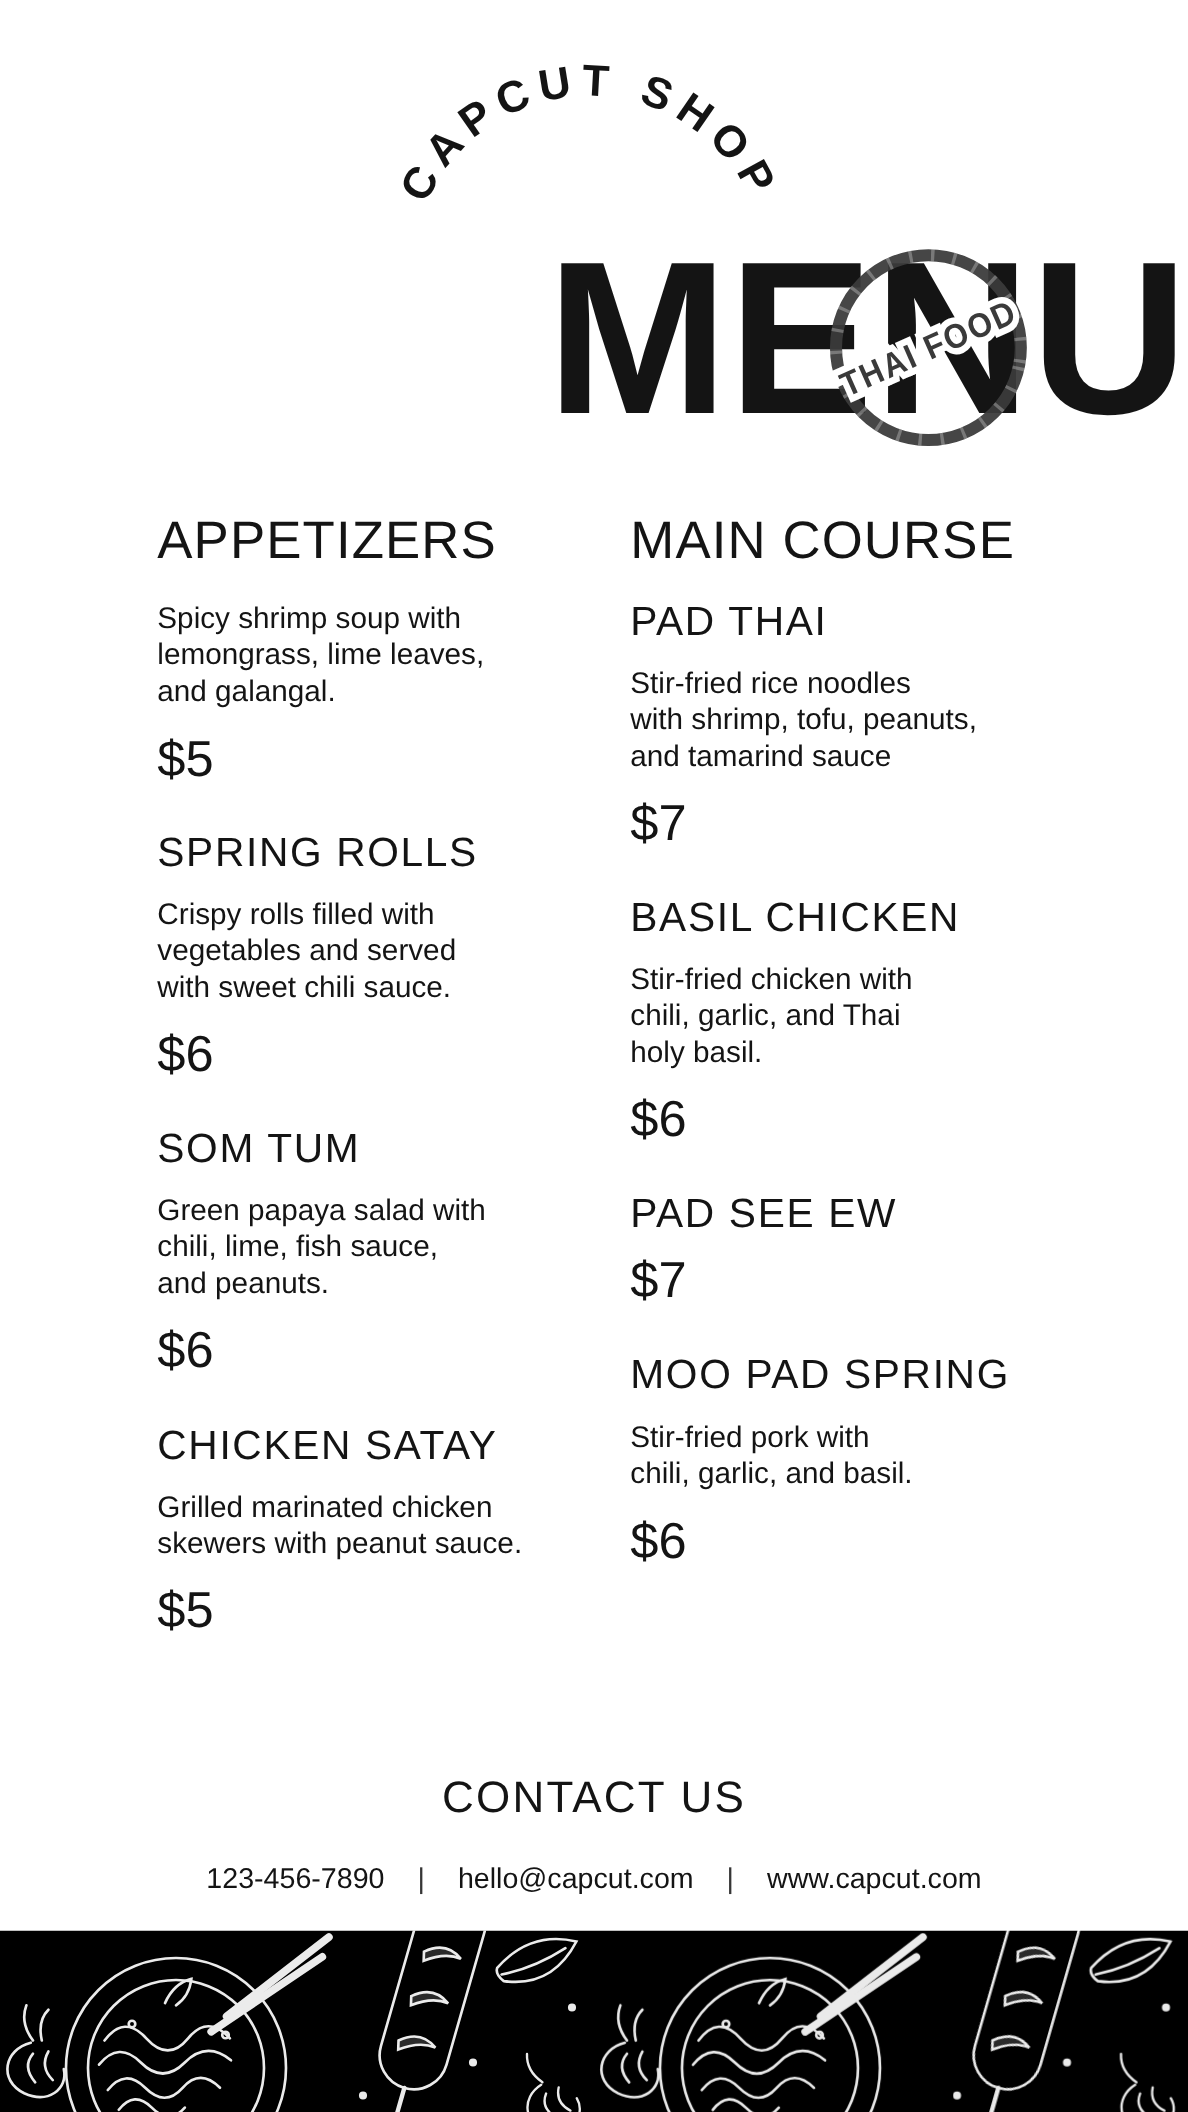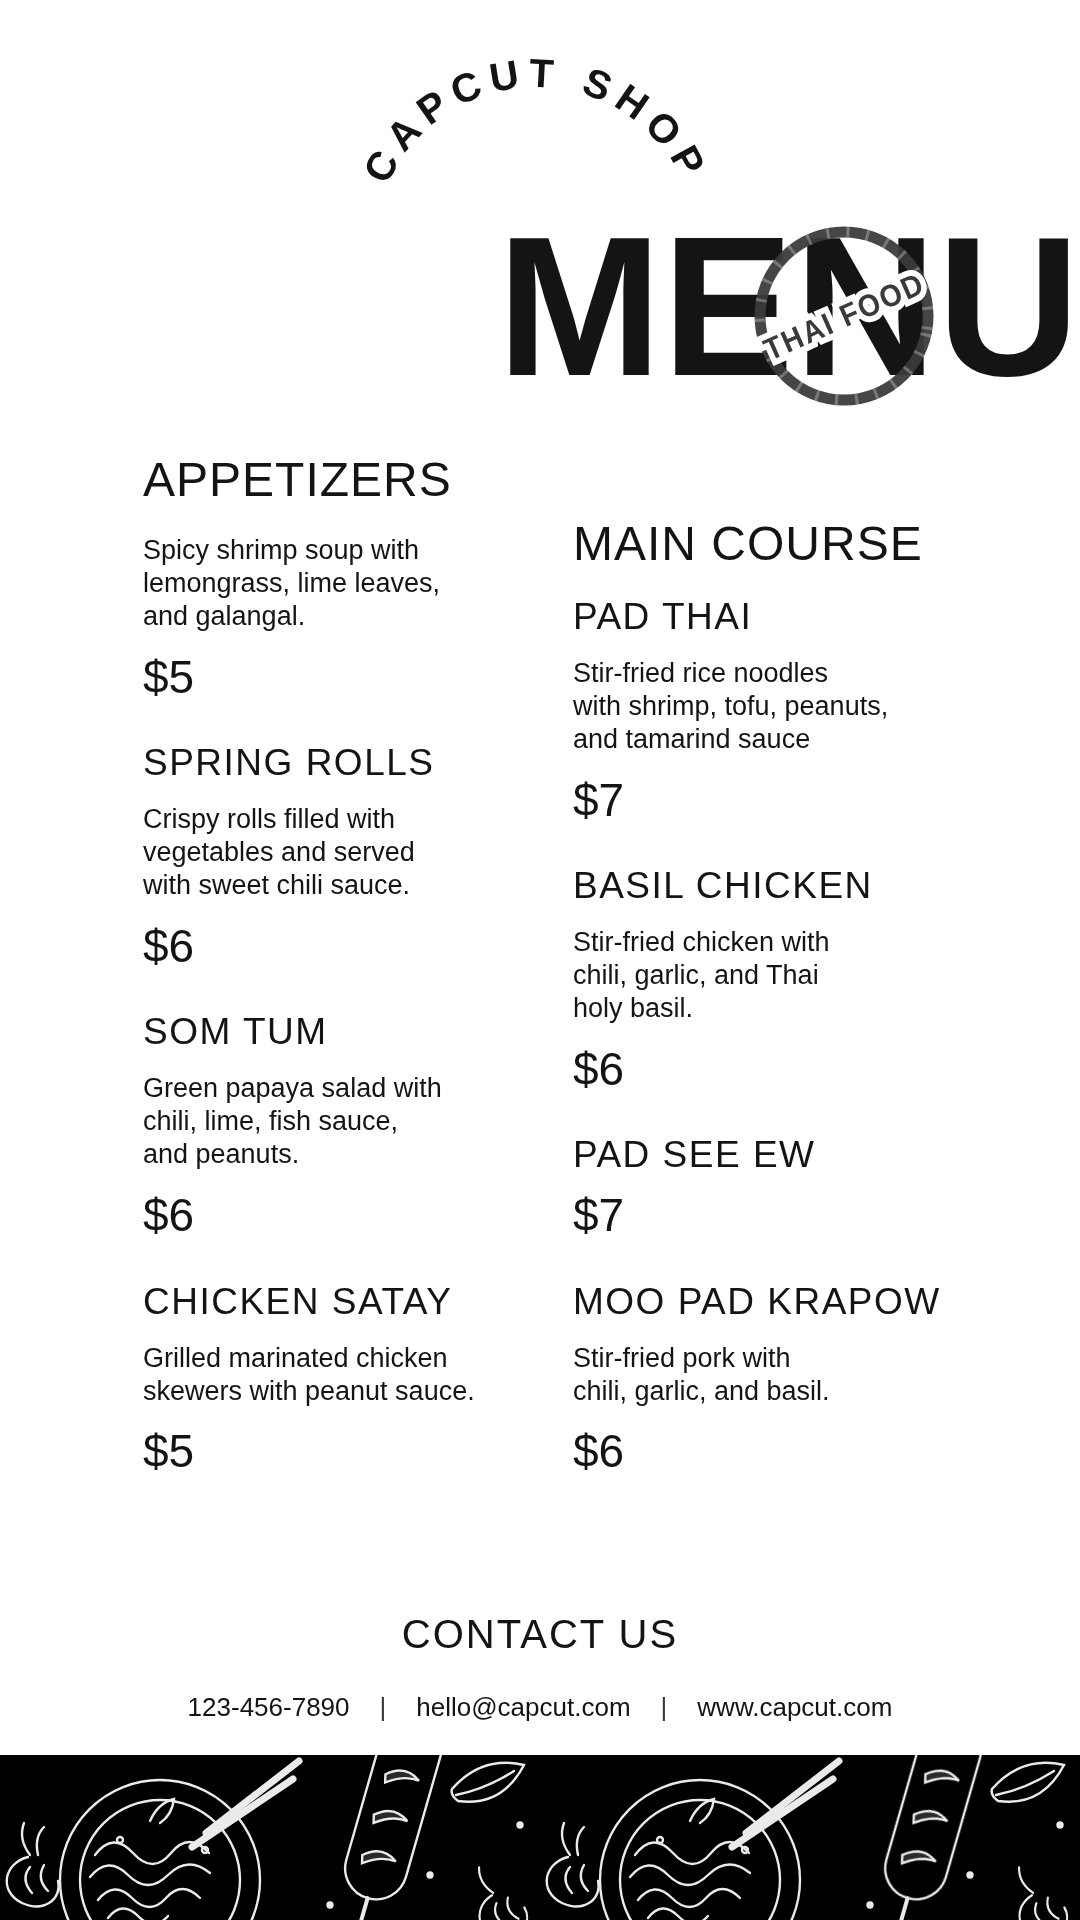--- a/index.html
+++ b/index.html
@@ -15,23 +15,22 @@
   .arch-svg{position:absolute;left:326px;top:42px;}
   .menu-title{
     position:absolute;top:208px;left:0;width:100%;
     text-align:right;text-indent:22px;
     font-size:198px;font-weight:700;line-height:1;letter-spacing:0;
     white-space:nowrap;
   }
   .stamp-svg{position:absolute;left:738px;top:210px;}
   
   .menu-body{
-    position:absolute;top:456px;left:143px;width:880px;
+    position:absolute;top:468px;left:143px;width:880px;
     display:flex;
-    align-items:flex-end;
   }
   .menu-col{width:430px;}
   .menu-col.right{width:450px;}
   .section-heading{
     font-size:48px;font-weight:400;line-height:1;
     letter-spacing:1px;margin:0 0 30px 0;
   }
   .item-name{
     font-size:37px;font-weight:400;line-height:1;
     letter-spacing:1.5px;margin:0 0 22px 0;
@@ -120,21 +119,21 @@
 
       <h3 class="item-name">BASIL CHICKEN</h3>
       <p class="item-desc">Stir-fried chicken with
 chili, garlic, and Thai
 holy basil.</p>
       <div class="item-price">$6</div>
 
       <h3 class="item-name">PAD SEE EW</h3>
       <div class="item-price">$7</div>
 
-      <h3 class="item-name">MOO PAD KRAPOW</h3>
+      <h3 class="item-name">MOO PAD SPRING</h3>
       <p class="item-desc">Stir-fried pork with
 chili, garlic, and basil.</p>
       <div class="item-price">$6</div>
     </div>
 
   </div>
 
   <div class="contact">
     <h2 class="contact-heading">CONTACT US</h2>
     <div class="contact-row">

